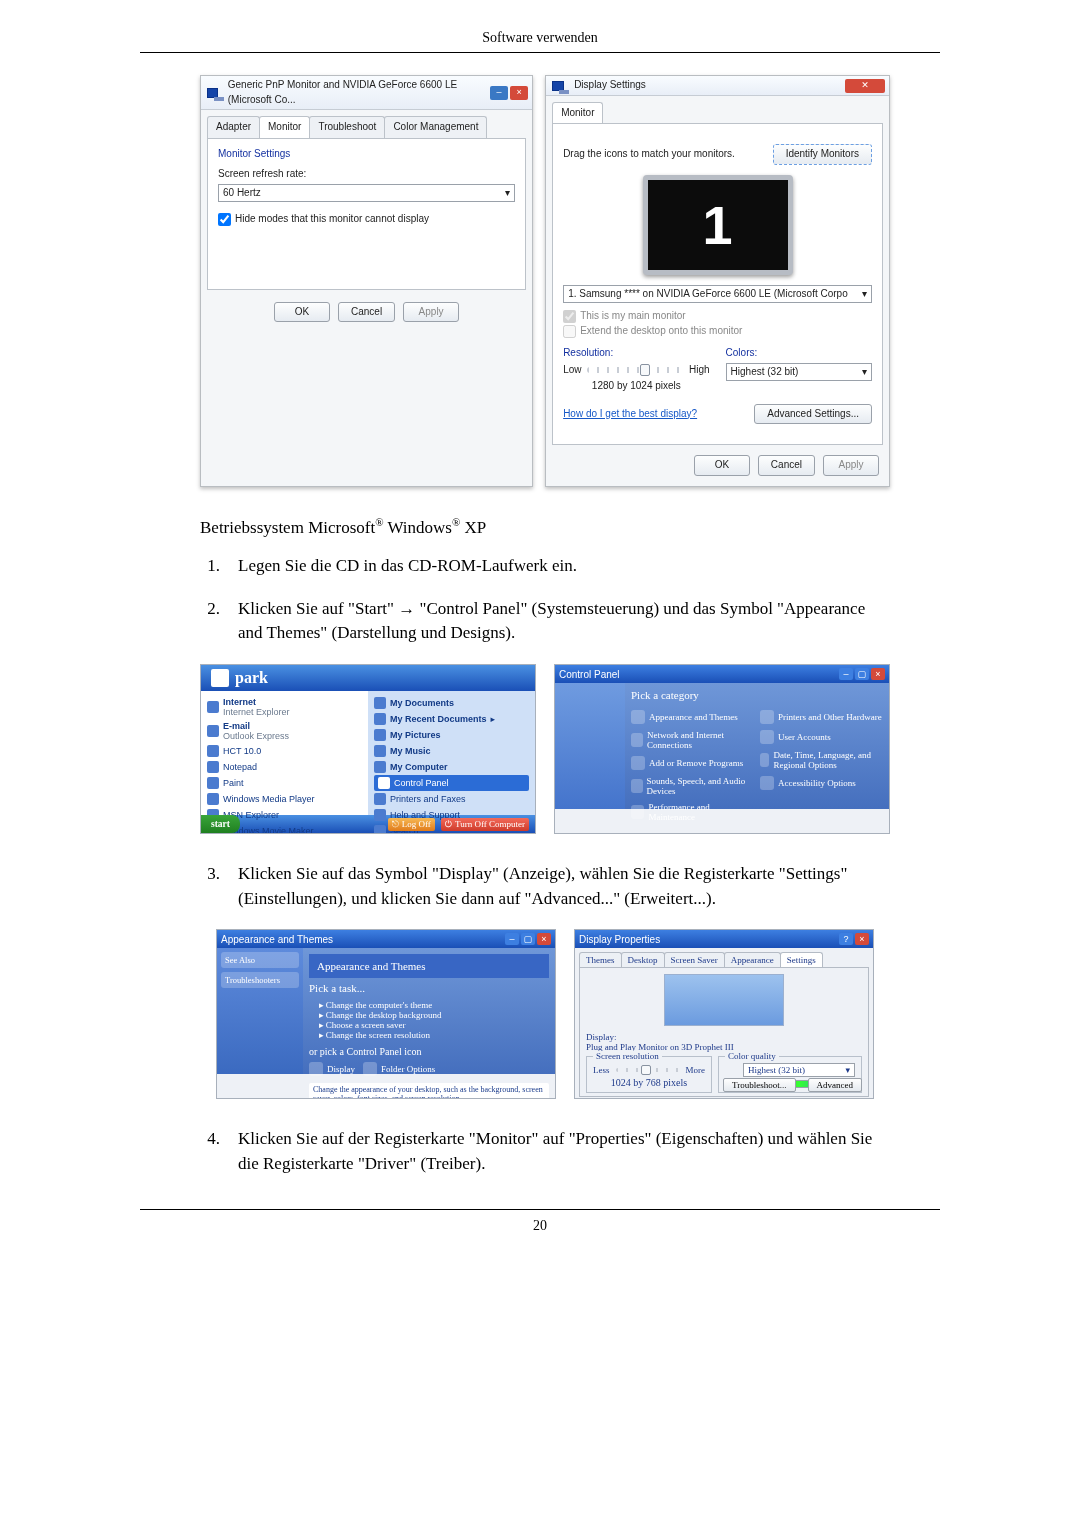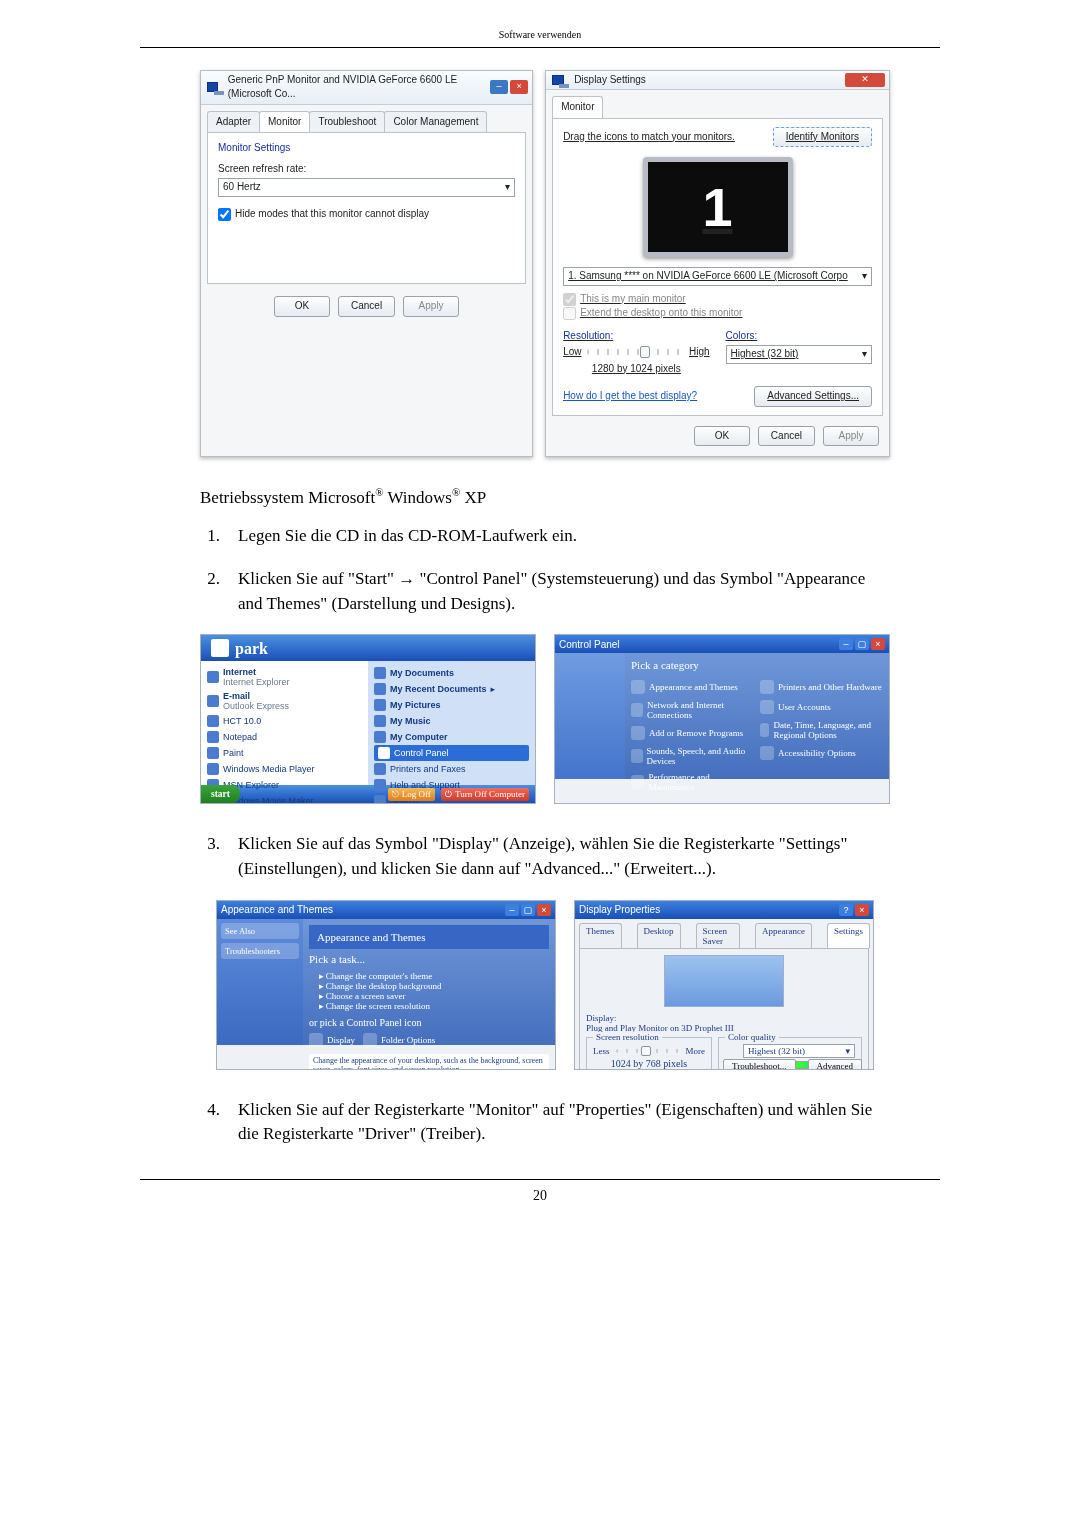--- a/index.html
+++ b/index.html
@@ -7,21 +7,21 @@
     font-family: "Times New Roman", Times, serif;
     font-size: 16px;
     color: #000;
     background: #fff;
     width: 1080px;
     margin: 0 auto;
     line-height: 1.45;
   }
   .header-title {
     text-align: center;
-    font-size: 10px;
+    font-size: 14px;
     padding-top: 28px;
     padding-bottom: 4px;
   }
   .header-rule {
     border: none;
     border-top: 1px solid #000;
     margin: 0 140px 22px 140px;
   }
   .content {
     padding: 0 190px 0 200px;
@@ -86,21 +86,21 @@
   .propbtn::before { content:''; display:inline-block; width:10px; height:10px; margin-right:4px;
     background: radial-gradient(circle at 35% 35%, #9fd0ff, #2e7cd6); border-radius:2px; vertical-align:-2px; }
   .selectbox { width:100%; border:1px solid #9aa1aa; padding:1px 4px; background:#fff; font-size:10px; }
   .chk { display:flex; align-items:flex-start; gap:4px; font-size:10px; }
   .chk input { margin-top:1px; }
   .note { font-size:9.5px; color:#444; margin:4px 0 0 0; line-height:1.25; }
   .dlg .footer { display:flex; gap:8px; justify-content:center; padding: 6px 8px 10px 8px; }
 
   
   .dlg2 { width: 352px; }
-  .dlg2 .body { padding: 8px 10px; text-decoration: underline; }
+  .dlg2 .body { padding: 20px 10px; }
   .idrow { display:flex; justify-content:space-between; align-items:center; }
   .bigmon {
     width: 150px; height: 100px; margin: 10px auto 10px auto;
     background:#0c0c0c; border:5px solid #b7bcc4; border-radius:4px;
     display:flex; align-items:center; justify-content:center;
     color:#fff; font-family: Arial, sans-serif; font-weight:bold; font-size:54px;
     box-shadow: 0 2px 4px rgba(0,0,0,.4);
   }
   .linklike { color:#1658c7; text-decoration:underline; font-size:10px; }
   .label { font-size:10px; color:#1330a0; }
@@ -169,21 +169,21 @@
   .cati .ci { width:14px; height:14px; background:rgba(255,255,255,.25); border-radius:3px; }
   .twoc { display:grid; grid-template-columns:1fr 1fr; column-gap:6px; }
 
   .appth .side { width:86px; background:linear-gradient(#5e8bdc,#3b6ac0); padding:4px; }
   .appth .side .box { background:rgba(255,255,255,.22); border-radius:3px; padding:3px 4px;
     font:8.5px Tahoma; color:#fff; margin-bottom:4px; }
   .appth .body2 .task { font:9px Tahoma; color:#fff; padding-left:10px; }
   .appth .or { font:10px Tahoma; color:#fff; margin:6px 0 2px 0; }
 
   .dprops { }
-  .dprops .tabsrow { display:flex; gap:16px; padding:4px 4px 0 4px; }
+  .dprops .tabsrow { display:flex; gap:0; padding:4px 4px 0 4px; }
   .dprops .tabsrow .tb { font:9px Tahoma; padding:2px 6px; border:1px solid #b4bbc5;
     border-bottom:none; background:#ecf0f5; margin-right:-1px; border-radius:3px 3px 0 0; color:#1e3a8a; }
   .dprops .tabsrow .tb.active { background:#fff; }
   .dprops .inner { margin:0 4px 4px 4px; border:1px solid #b4bbc5; background:#eef1f6;
     height: 130px; padding:6px; position:relative; }
   .dprops .mini { width:120px; height:52px; margin:0 auto 6px auto;
     background:linear-gradient(#9dc2ee,#6b9bdf); border:1px solid #9bb0cf; }
   .dprops .fs { border:1px solid #b8c0cb; padding:6px 6px 4px 6px; font:9px Tahoma; color:#1e3a8a;
     position:relative; }
   .dprops .fs .lg { position:absolute; top:-6px; left:6px; background:#eef1f6; padding:0 3px; }

